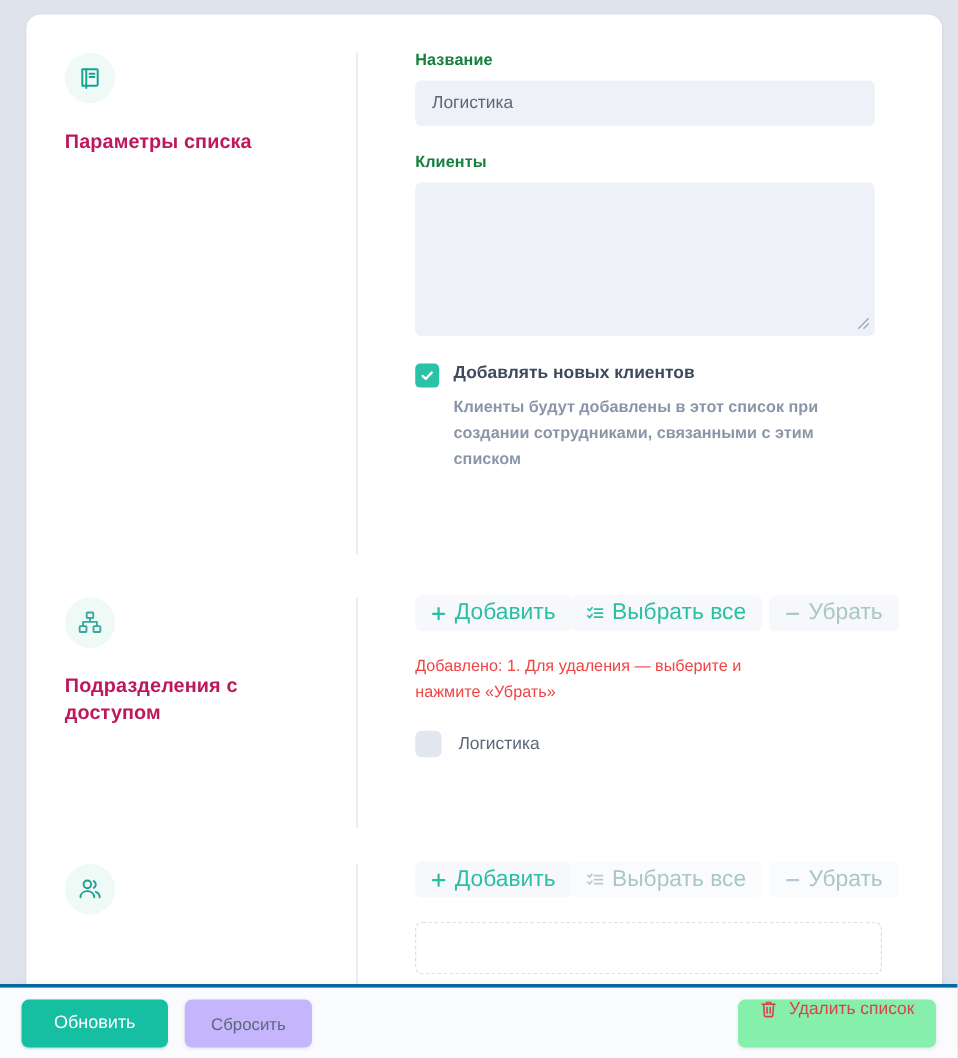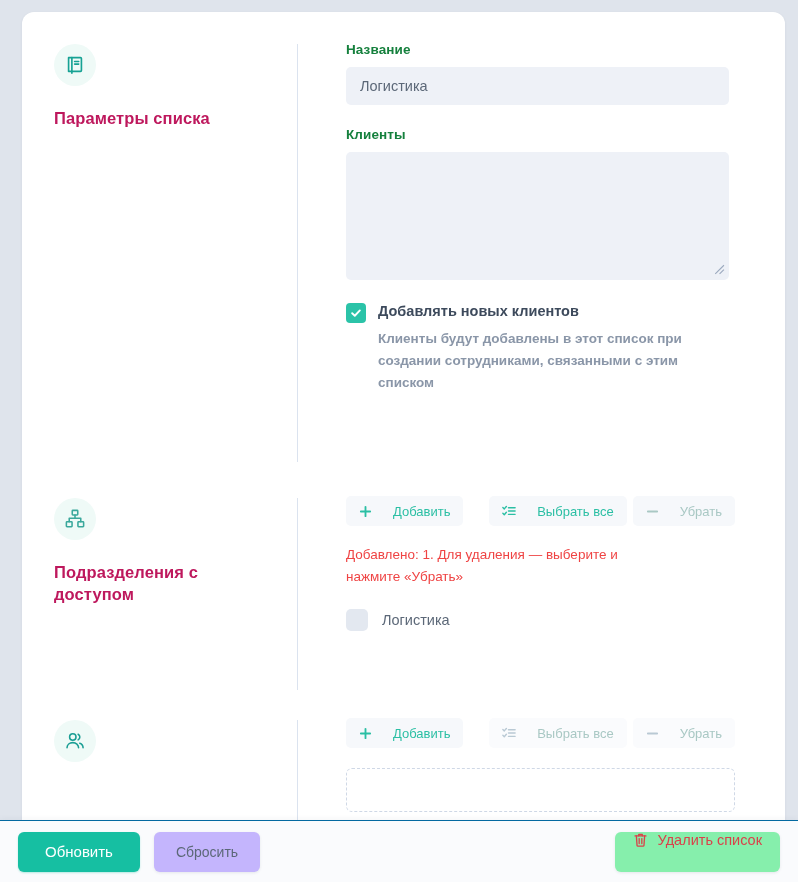--- a/index.html
+++ b/index.html
@@ -160,28 +160,28 @@
   
   .toolbar {
     display: flex;
     align-items: center;
     width: 389px;
   }
   .tb-spacer { flex: 1 1 auto; }
   .tb-btn {
     display: inline-flex;
     align-items: center;
-    gap: 21px;
+    gap: 7px;
     height: 30px;
     padding: 0 13px;
     border: none;
     border-radius: 5px;
     background: #f6f8fb;
     color: #2bbfa4;
-    font-size: 13px;
+    font-size: 19px;
     font-family: "Liberation Sans", sans-serif;
     cursor: pointer;
     white-space: nowrap;
   }
   .tb-btn.muted { color: #a9c8c4; background: #f6f8fb; }
   .tb-btn.ghost { background: #fafbfd; }
   .tb-btn + .tb-btn { margin-left: 6px; justify-content: space-between; }
   .tb-btn svg { display: block; }
 
   .hint {
@@ -211,21 +211,21 @@
     border-radius: 6px;
   }
 
   
   .actionbar {
     position: absolute;
     left: 0; bottom: 0;
     width: 798px;
     height: 62px;
     background: #fafbfd;
-    border-top: 1px solid #0369a1;
+    border-top: 3px solid #0369a1;
     display: flex;
     align-items: center;
     padding: 0 18px 0 18px;
     box-shadow: 0 -1px 6px rgba(40,55,80,.05);
   }
   .btn-primary {
     height: 40px;
     padding: 0 27px;
     border: none;
     border-radius: 6px;

